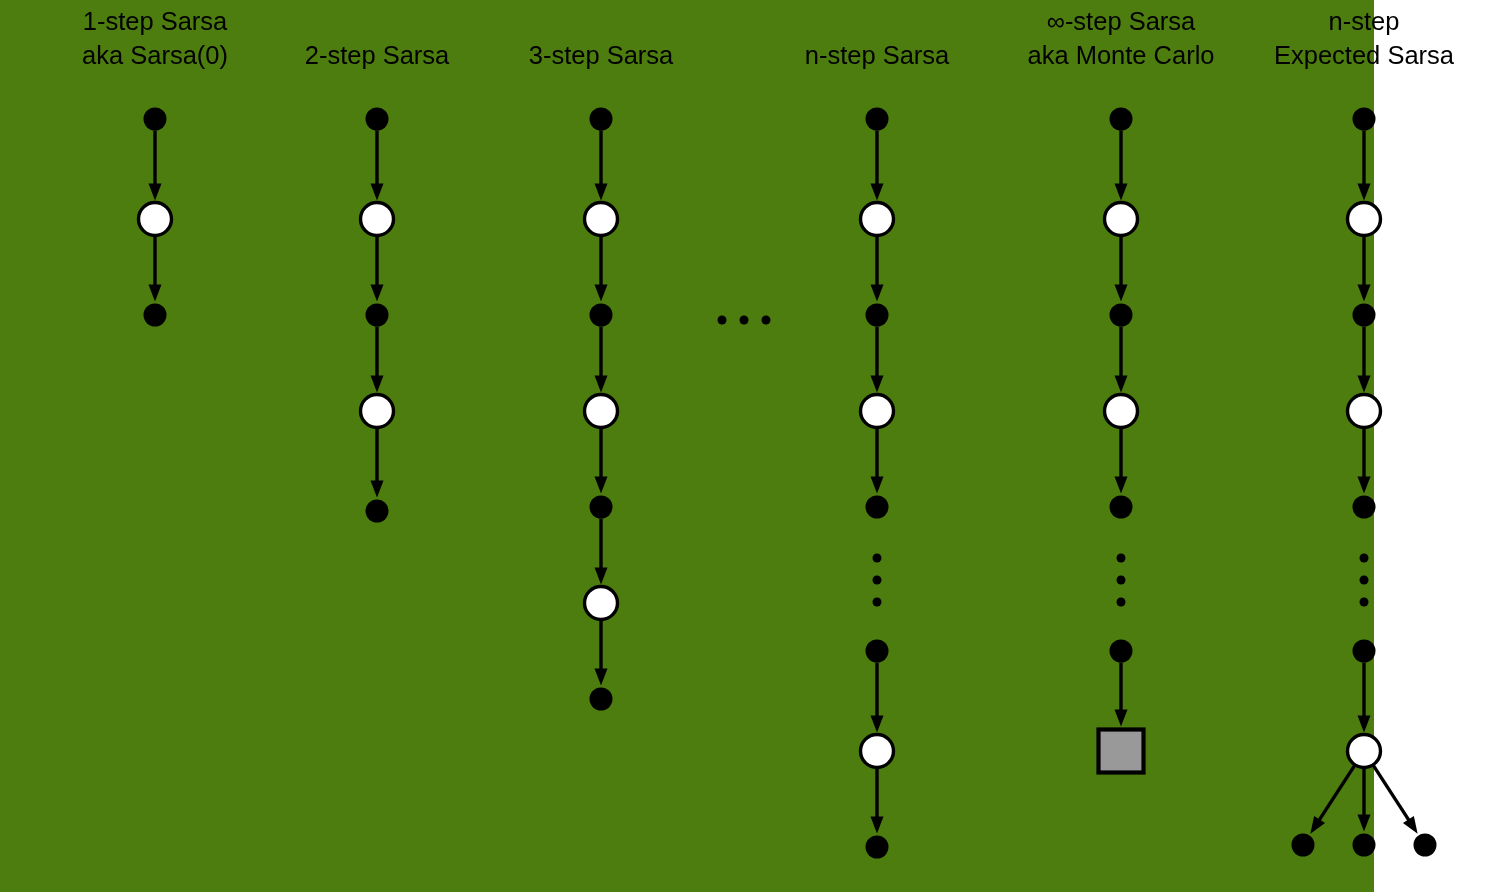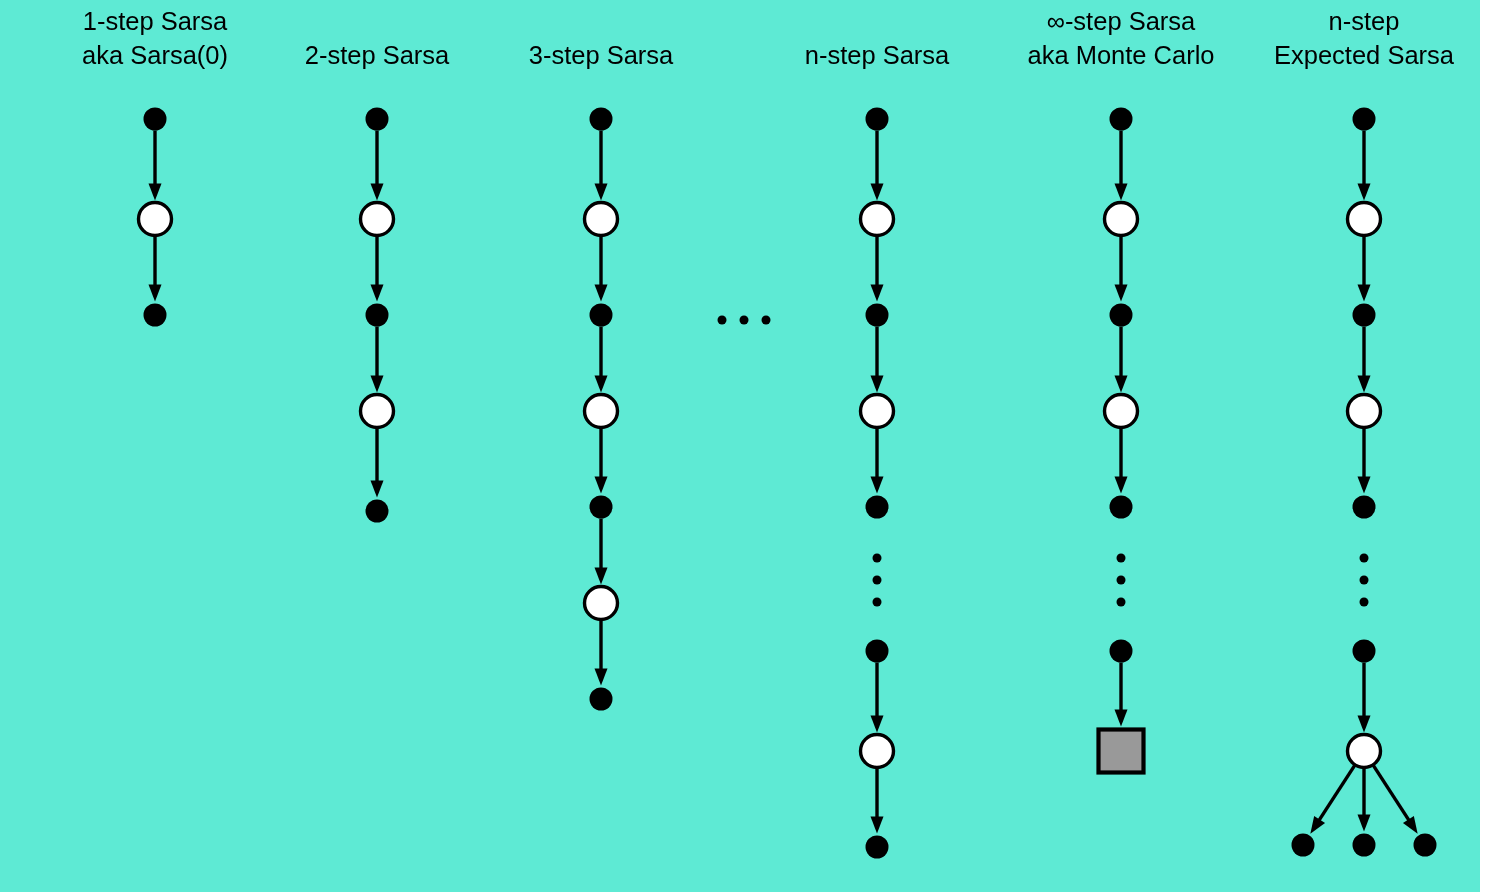--- a/index.html
+++ b/index.html
@@ -8,23 +8,23 @@
     background: #ffffff;
   }
   body {
     width: 1497px;
     height: 892px;
     font-family: "Liberation Sans", sans-serif;
     overflow: hidden;
   }
   #figure {
     position: relative;
-    width: 1480px;
+    width: 1374px;
     height: 892px;
-    background: #5eead4;
+    background: #4d7c0f;
   }
   #diagram-svg {
     position: absolute;
     left: 0;
     top: 0;
     width: 1497px;
     height: 892px;
     display: block;
   }
   .col-title {

